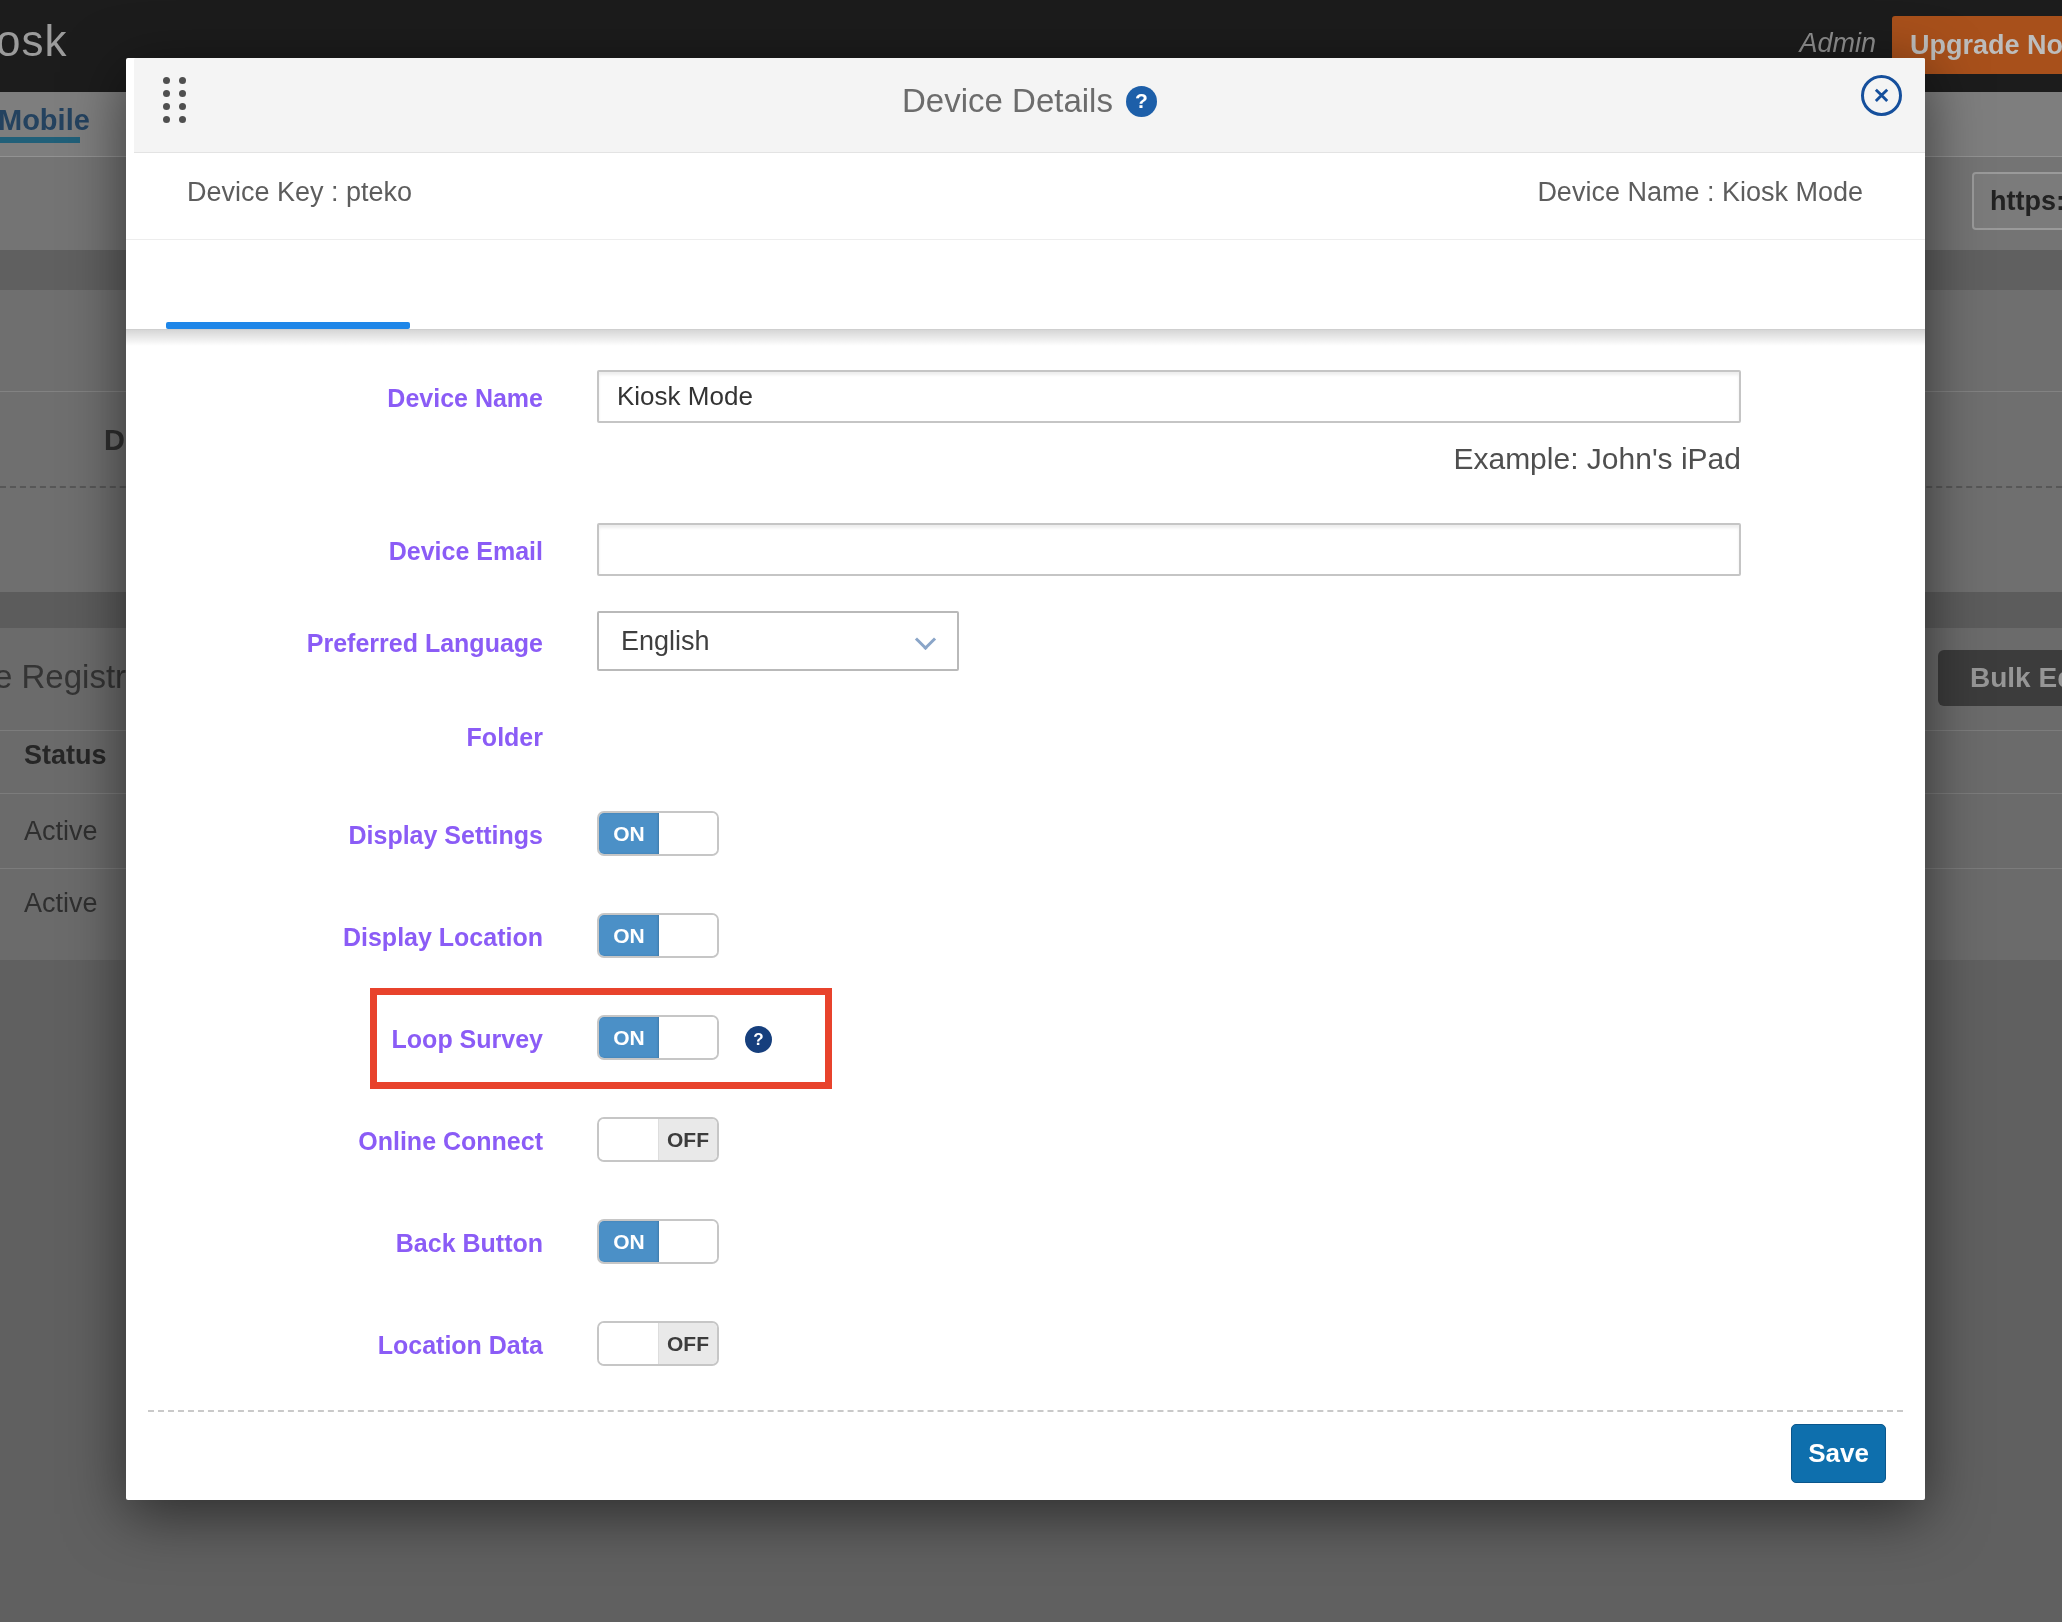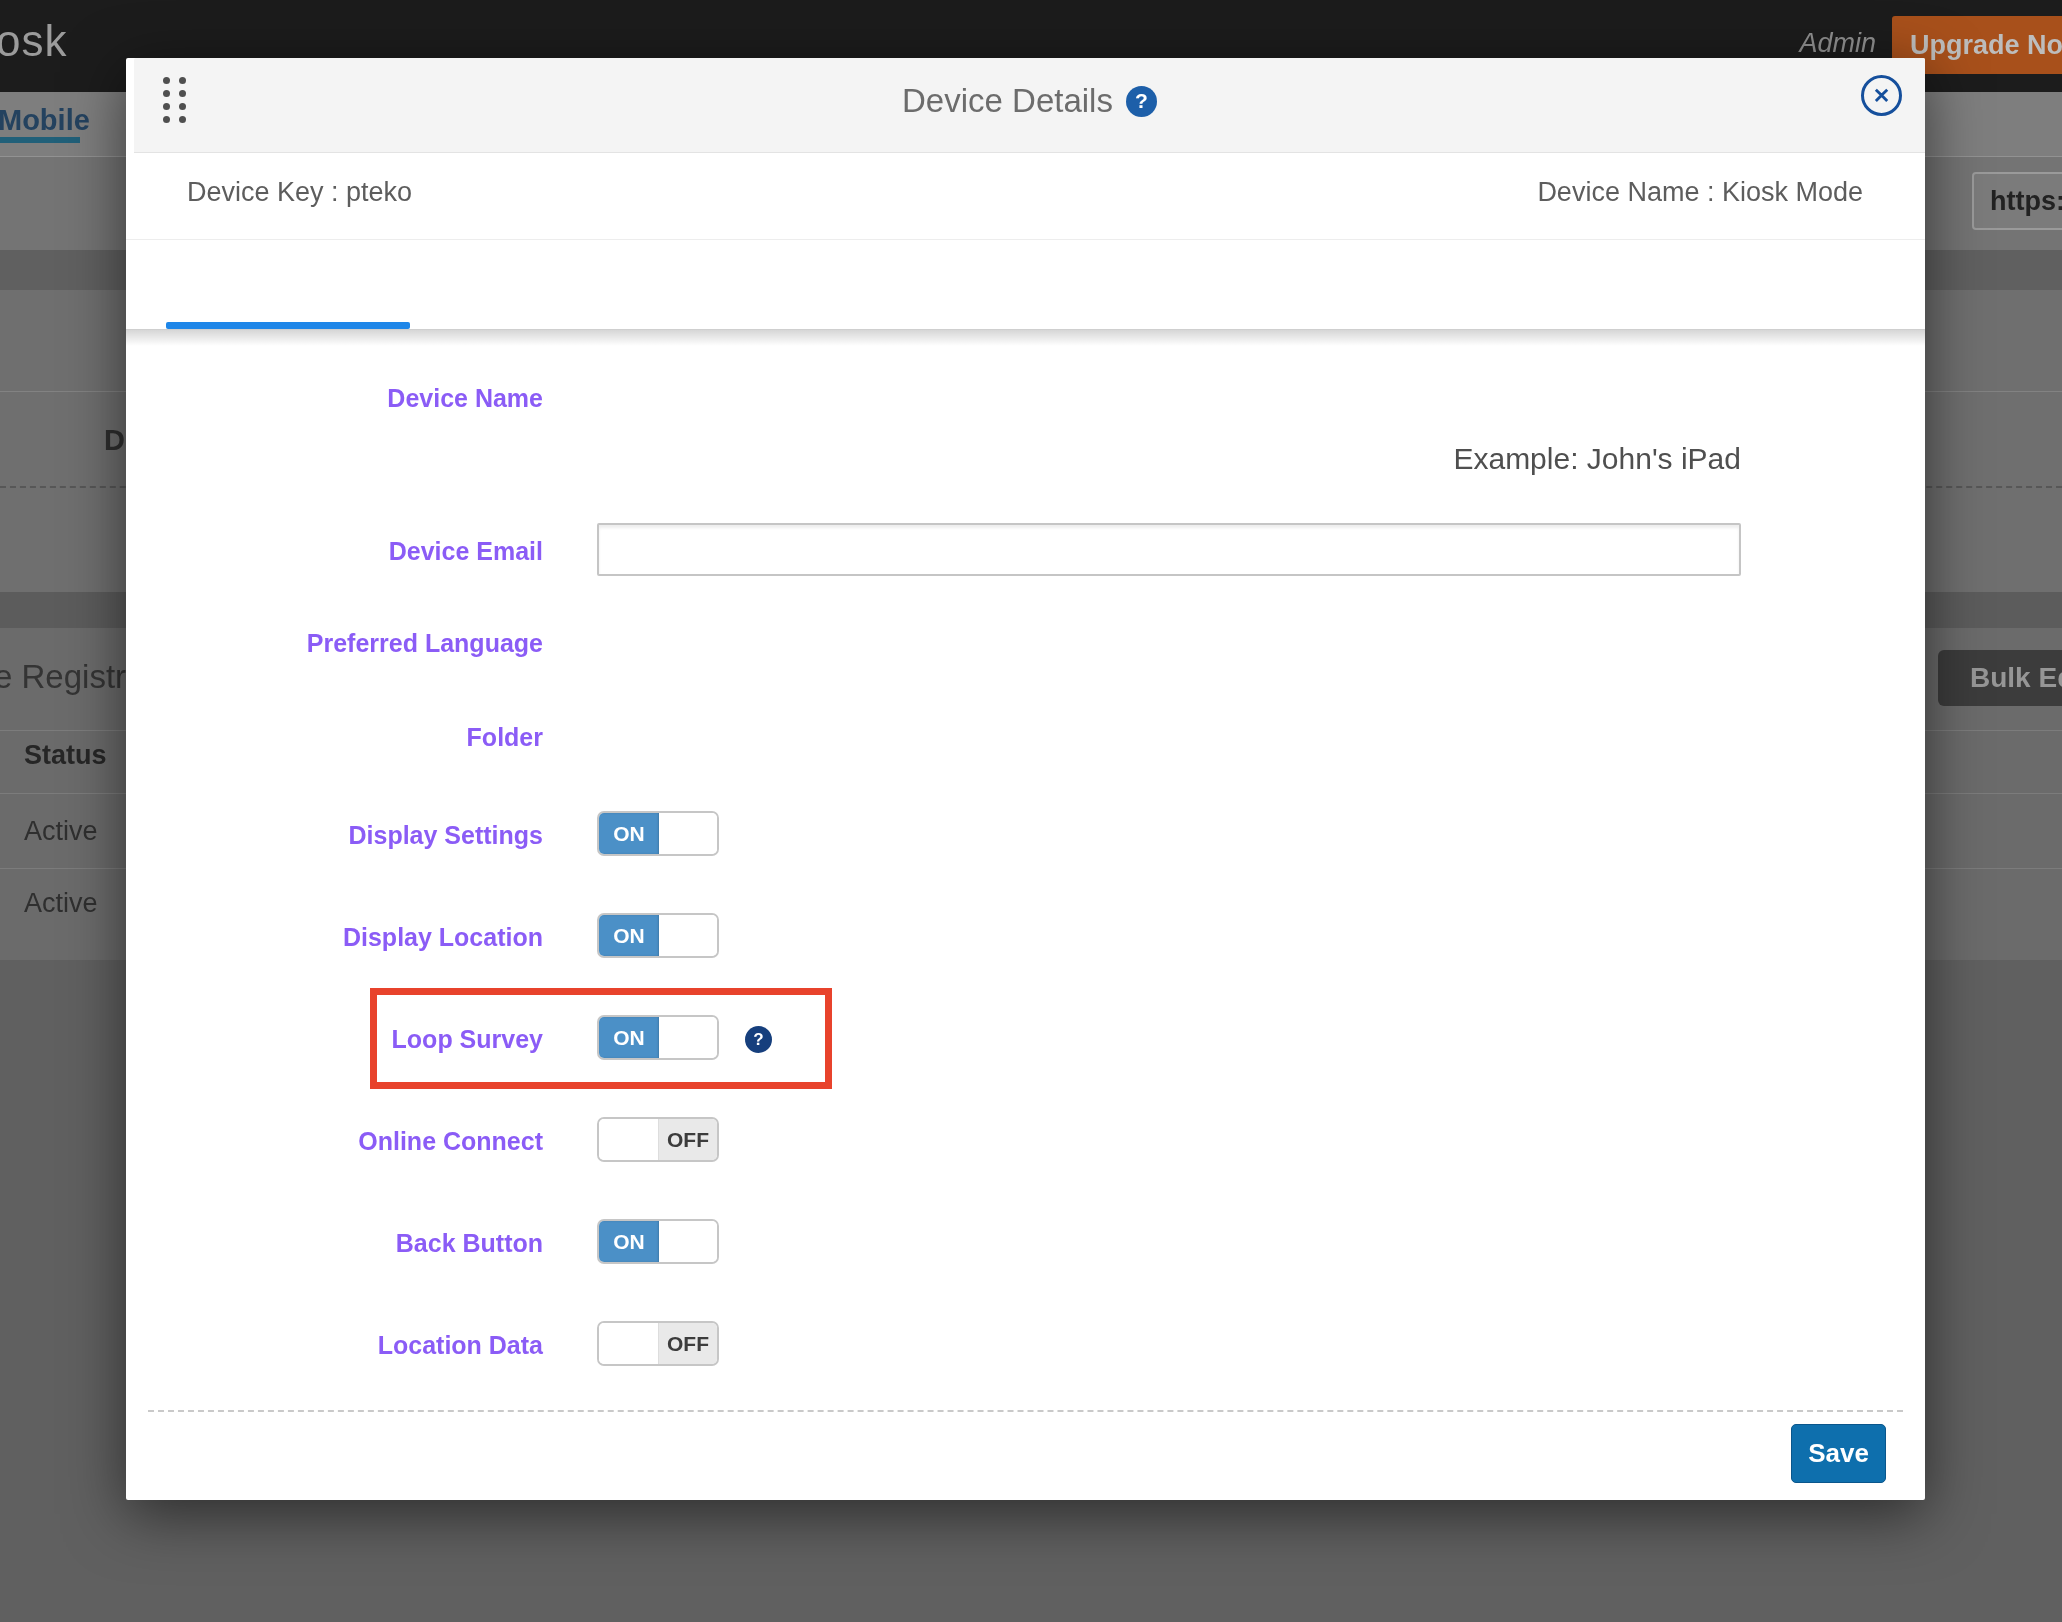--- a/index.html
+++ b/index.html
@@ -153,26 +153,31 @@
 
   <div class="abs m-subhead key-text">Device Key : pteko</div>
   <div class="abs m-subhead name-text">Device Name : Kiosk Mode</div>
   <div class="abs sub-divider"></div>
 
   <div class="abs tab-underline"></div>
   <div class="abs tabbar-line"></div>
   <div class="abs tabbar-shadow"></div>
 
   <div class="lbl" style="top:325px">Device Name</div>
+  <input class="txt-input" style="top: 312px;" type="text" value="Kiosk Mode">
   <div class="helper">Example: John's iPad</div>
 
   <div class="lbl" style="top:478px">Device Email</div>
   <input class="txt-input" style="top: 465px;" type="text" value="">
 
   <div class="lbl" style="top:570px">Preferred Language</div>
+  <div class="sel" style="top:553px; width:362px">
+    <span>English</span>
+    <span class="chev"></span>
+  </div>
 
   <div class="lbl" style="top:664px">Folder</div>
 
   <div class="lbl" style="top:762px">Display Settings</div>
   <div class="toggle on" style="top:753px">
     <div class="seg seg1">ON</div>
     <div class="seg seg2"></div>
   </div>
 
   <div class="lbl" style="top:864px">Display Location</div>

